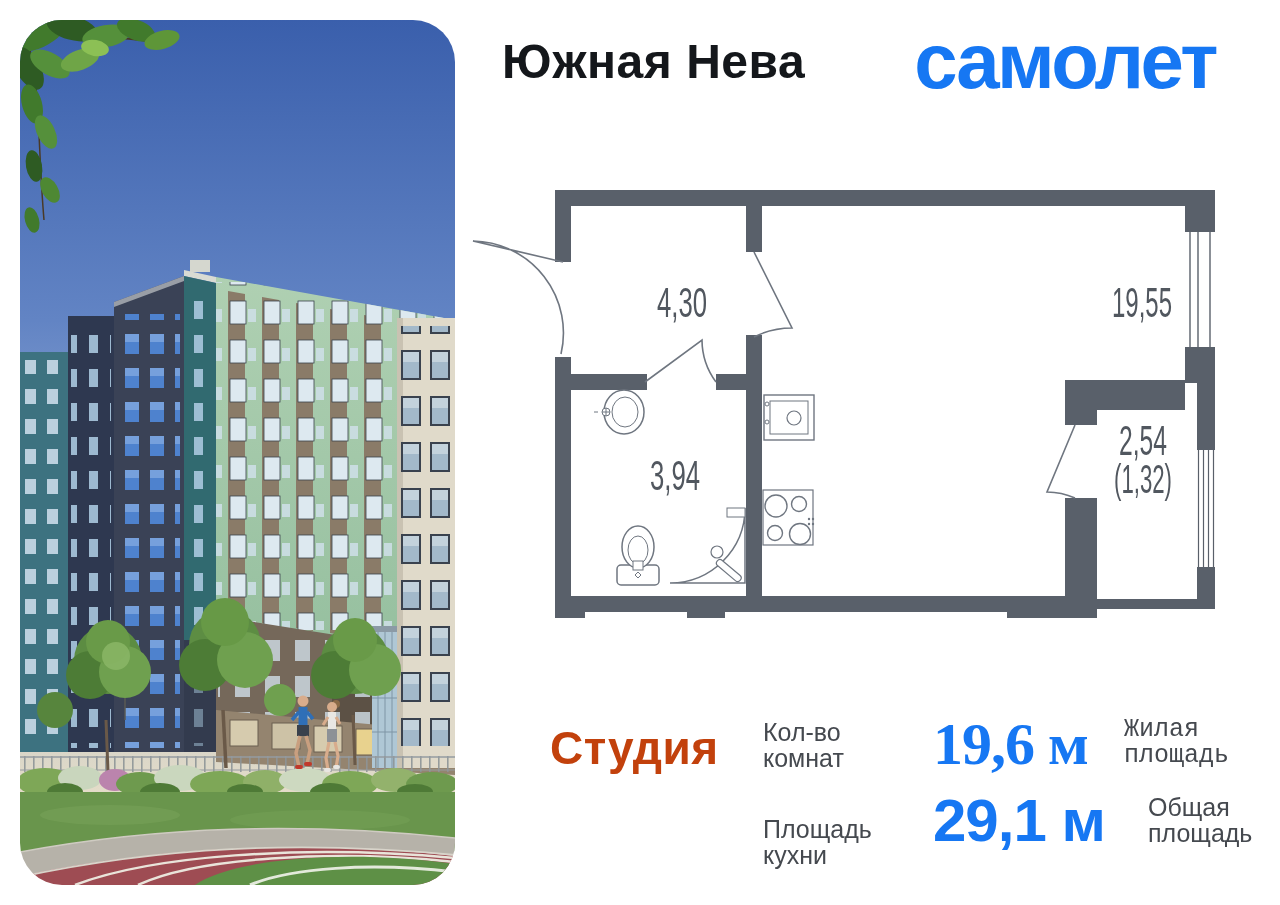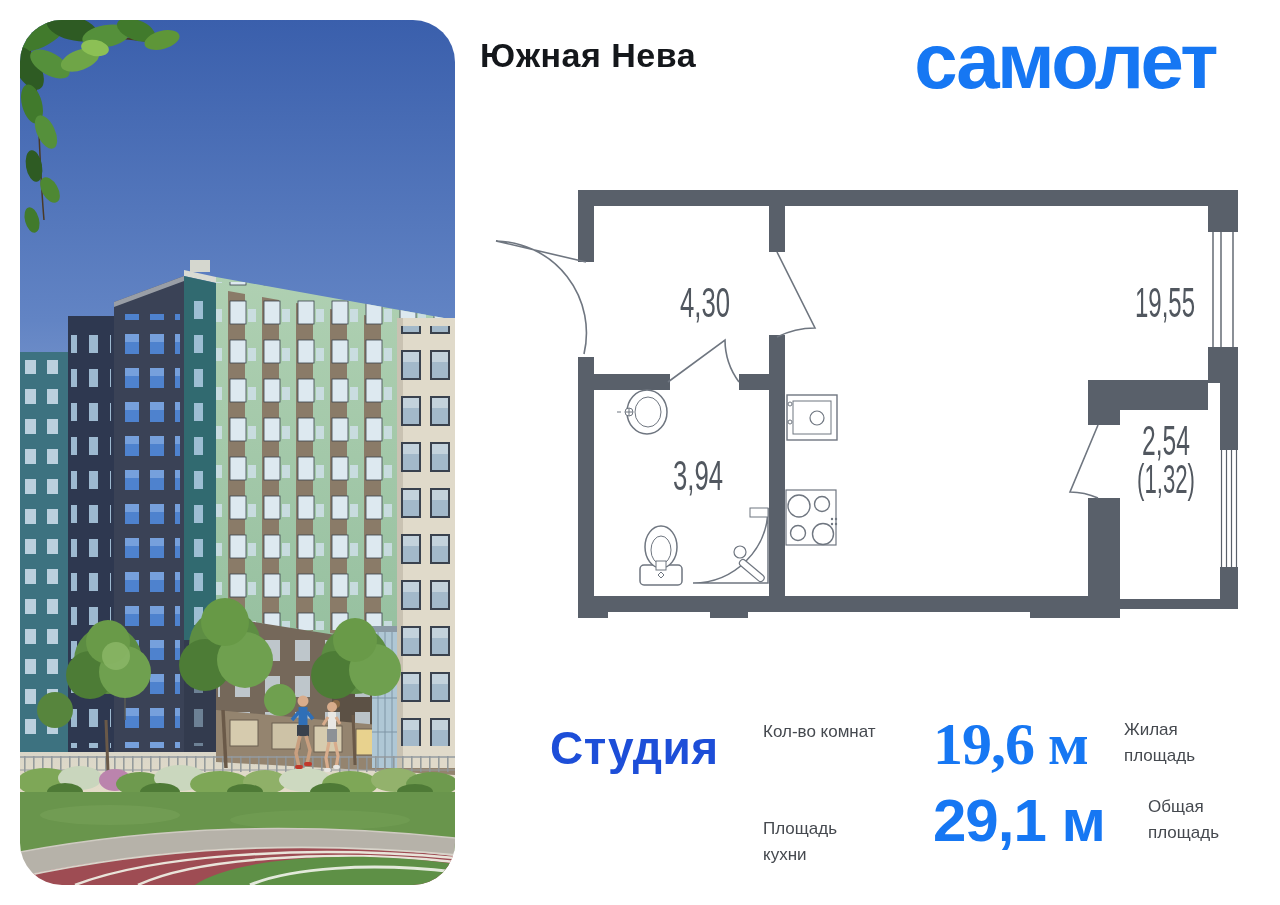--- a/index.html
+++ b/index.html
@@ -1,32 +1,32 @@
 <!DOCTYPE html>
 <html><head>
 <meta charset="utf-8">
 <style>
   html,body{margin:0;padding:0;}
   body{width:1280px;height:905px;position:relative;background:#ffffff;overflow:hidden;
        font-family:"Liberation Sans",sans-serif;}
   .abs{position:absolute;}
   #photo-wrap{left:20px;top:20px;width:435px;height:865px;border-radius:42px;overflow:hidden;}
-  #page-title{left:480px;top:38px;font-size:34px;font-weight:700;color:#14171B;letter-spacing:.5px;line-height:1;}
+  #page-title{left:502px;top:38px;font-size:48px;font-weight:700;color:#14171B;letter-spacing:.5px;line-height:1;}
   #brand-logo{right:64px;top:22px;font-size:78px;font-weight:700;color:#1677F3;letter-spacing:-2.5px;line-height:1;margin-left:43px;}
-  #plan-wrap{left:490px;top:175px;width:760px;height:460px;text-align:right;}
+  #plan-wrap{left:467px;top:175px;width:760px;height:460px;text-align:right;}
   .plan-label{font-family:"Liberation Sans",sans-serif;font-size:42px;fill:#51575F;}
   .plan-label-sm{font-family:"Liberation Sans",sans-serif;font-size:40px;fill:#51575F;}
-  #apt-type{left:550px;top:721px;font-size:46px;font-weight:700;color:#1d4ed8;letter-spacing:.5px;line-height:54px;}
-  .stat-label{font-size:17px;color:#45494F;line-height:26px;width:118px;}
+  #apt-type{left:550px;top:721px;font-size:46px;font-weight:700;color:#c2410c;letter-spacing:.5px;line-height:54px;}
+  .stat-label{font-size:25px;color:#45494F;line-height:26px;width:118px;}
   .stat-value{font-size:60px;font-weight:700;color:#1677F3;letter-spacing:-1px;line-height:1;white-space:nowrap;}
   #lbl-rooms{left:763px;top:719px;}
   #lbl-kitchen{left:763px;top:796px;margin-top:20px;}
   #val-living{left:933px;top:714px;font-family:Liberation Serif, serif;}
   #val-total{left:933px;top:791px;text-align:center;}
-  #lbl-living{left:1124px;top:717px;}
+  #lbl-living{left:1124px;top:717px;font-family:Liberation Mono, monospace;}
   #lbl-total{left:1124px;top:794px;margin-left:24px;}
 </style>
 </head>
 <body>
 
 <div id="photo-wrap" class="abs">
 <svg width="435" height="865" viewBox="0 0 435 865">
   <defs>
     <linearGradient id="gsky" x1="0" y1="0" x2="0" y2="1">
       <stop offset="0" stop-color="#3A5FAC"></stop>

